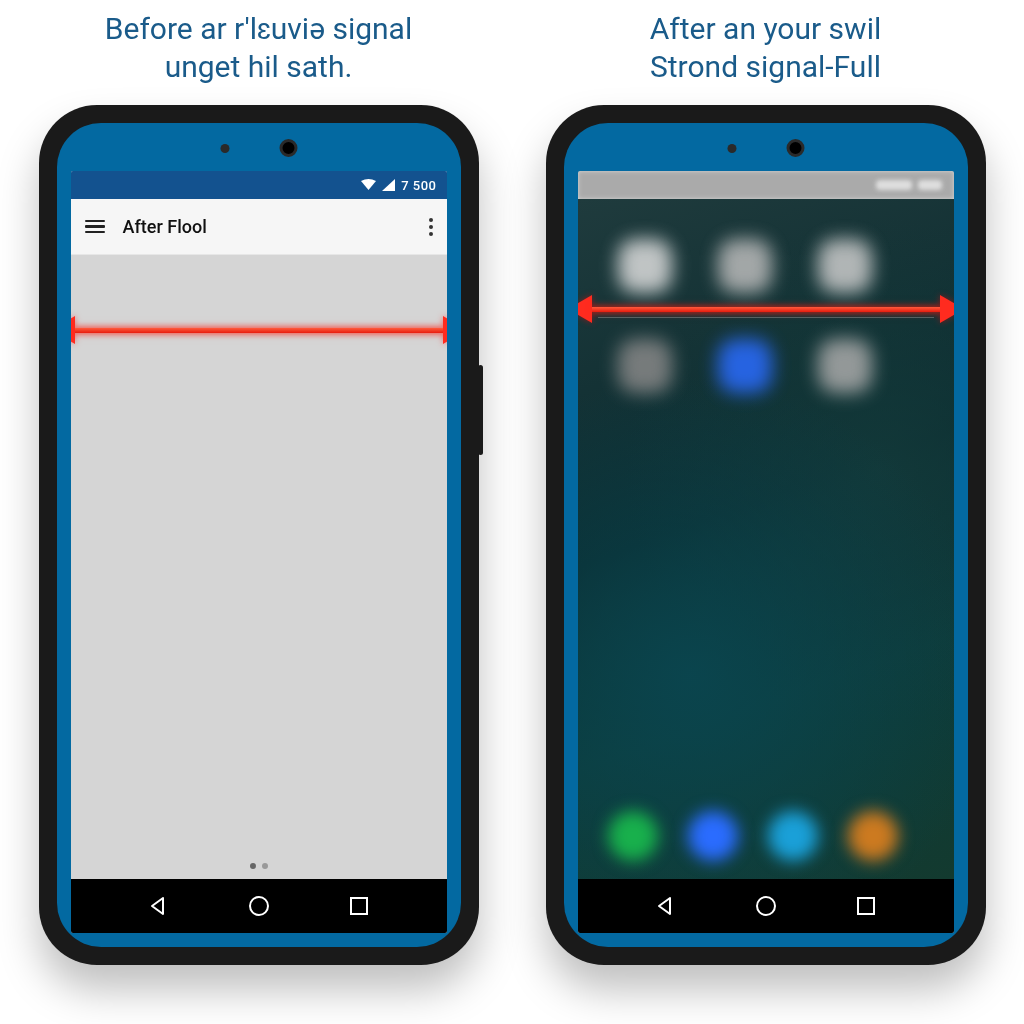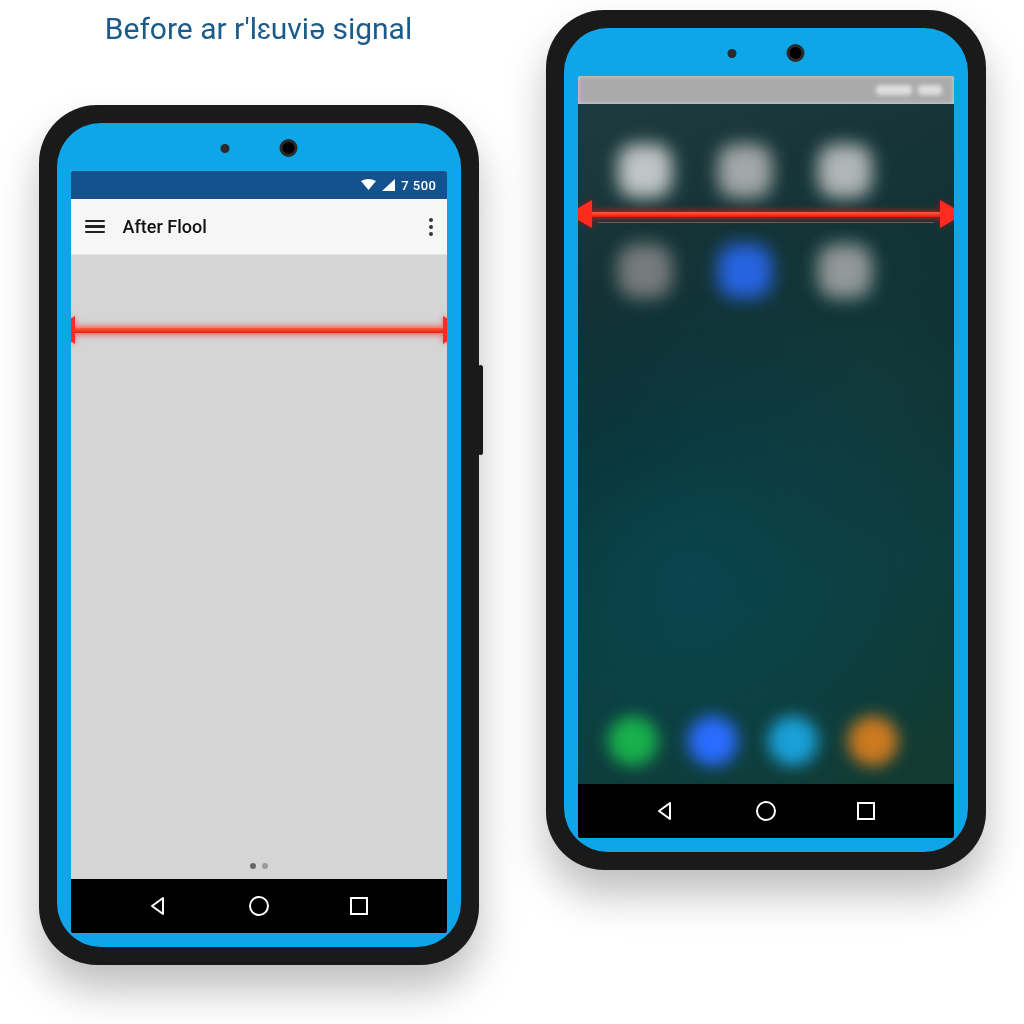--- a/index.html
+++ b/index.html
@@ -34,21 +34,21 @@
     height: 860px;
     background: #1a1a1a;
     border-radius: 58px;
     padding: 18px;
     position: relative;
     box-shadow: 0 25px 40px rgba(0,0,0,0.25);
   }
   .phone-inner {
     width: 100%;
     height: 100%;
-    background: #0ea5e9;
+    background: #0369a1;
     border-radius: 44px;
     padding: 48px 14px 14px 14px;
     position: relative;
     display: flex;
     flex-direction: column;
   }
   .sensor-bar {
     position: absolute;
     top: 16px;
     left: 50%;
@@ -230,20 +230,21 @@
   .blur-pill {
     width: 36px; height: 10px; background: rgba(255,255,255,0.6); border-radius: 4px;
   }
 </style>
 </head>
 <body>
 
 <div class="panel">
   <div class="panel-title">
     <span>Before ar r'lɛuviə signal</span><br>
+    <span>unget hil sath.</span>
   </div>
 
   <div class="phone">
     <div class="side-button"></div>
     <div class="phone-inner">
       <div class="sensor-bar">
         <span class="prox-dot"></span>
         <span class="camera-dot"></span>
       </div>
 
@@ -300,20 +301,24 @@
           <div class="nav-btn">
             <div class="nav-recent"></div>
           </div>
         </div>
       </div>
     </div>
   </div>
 </div>
 
 <div class="panel">
+  <div class="panel-title">
+    <span>After an your swil</span><br>
+    <span>Strond signal-Full</span>
+  </div>
 
   <div class="phone">
     <div class="phone-inner">
       <div class="sensor-bar">
         <span class="prox-dot"></span>
         <span class="camera-dot"></span>
       </div>
 
       <div class="screen">
         <div class="status-bar-blur">

